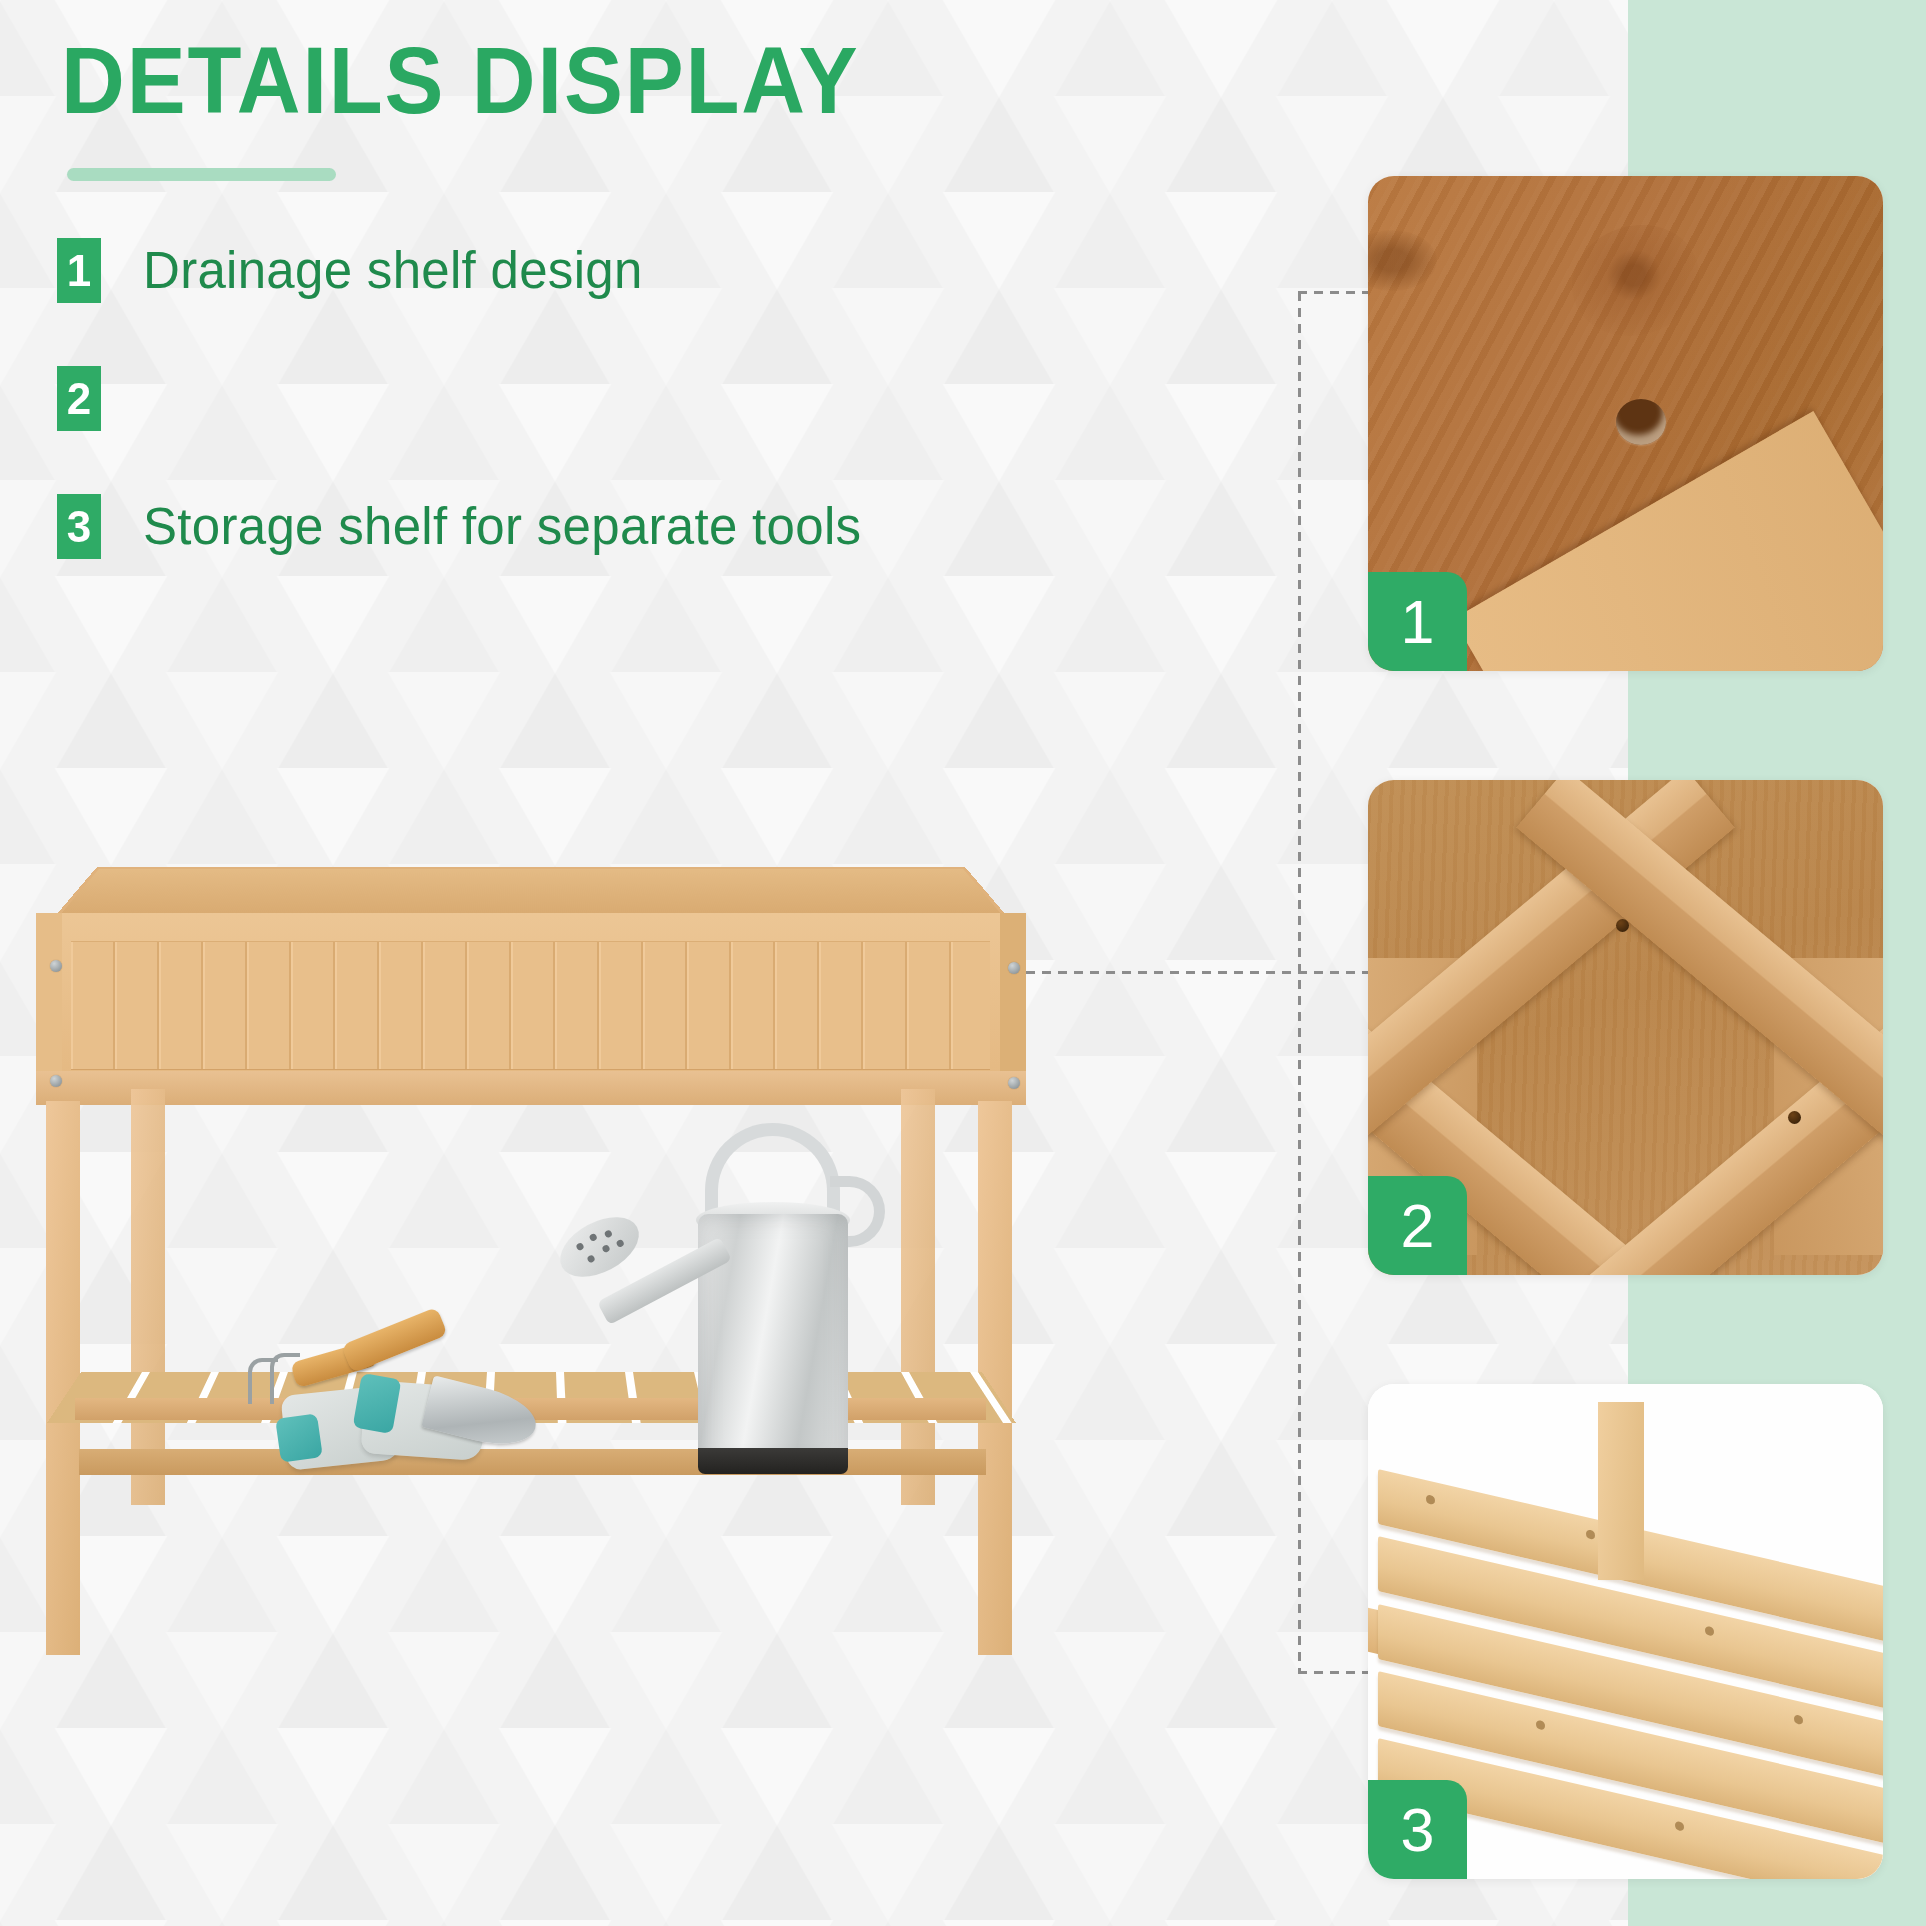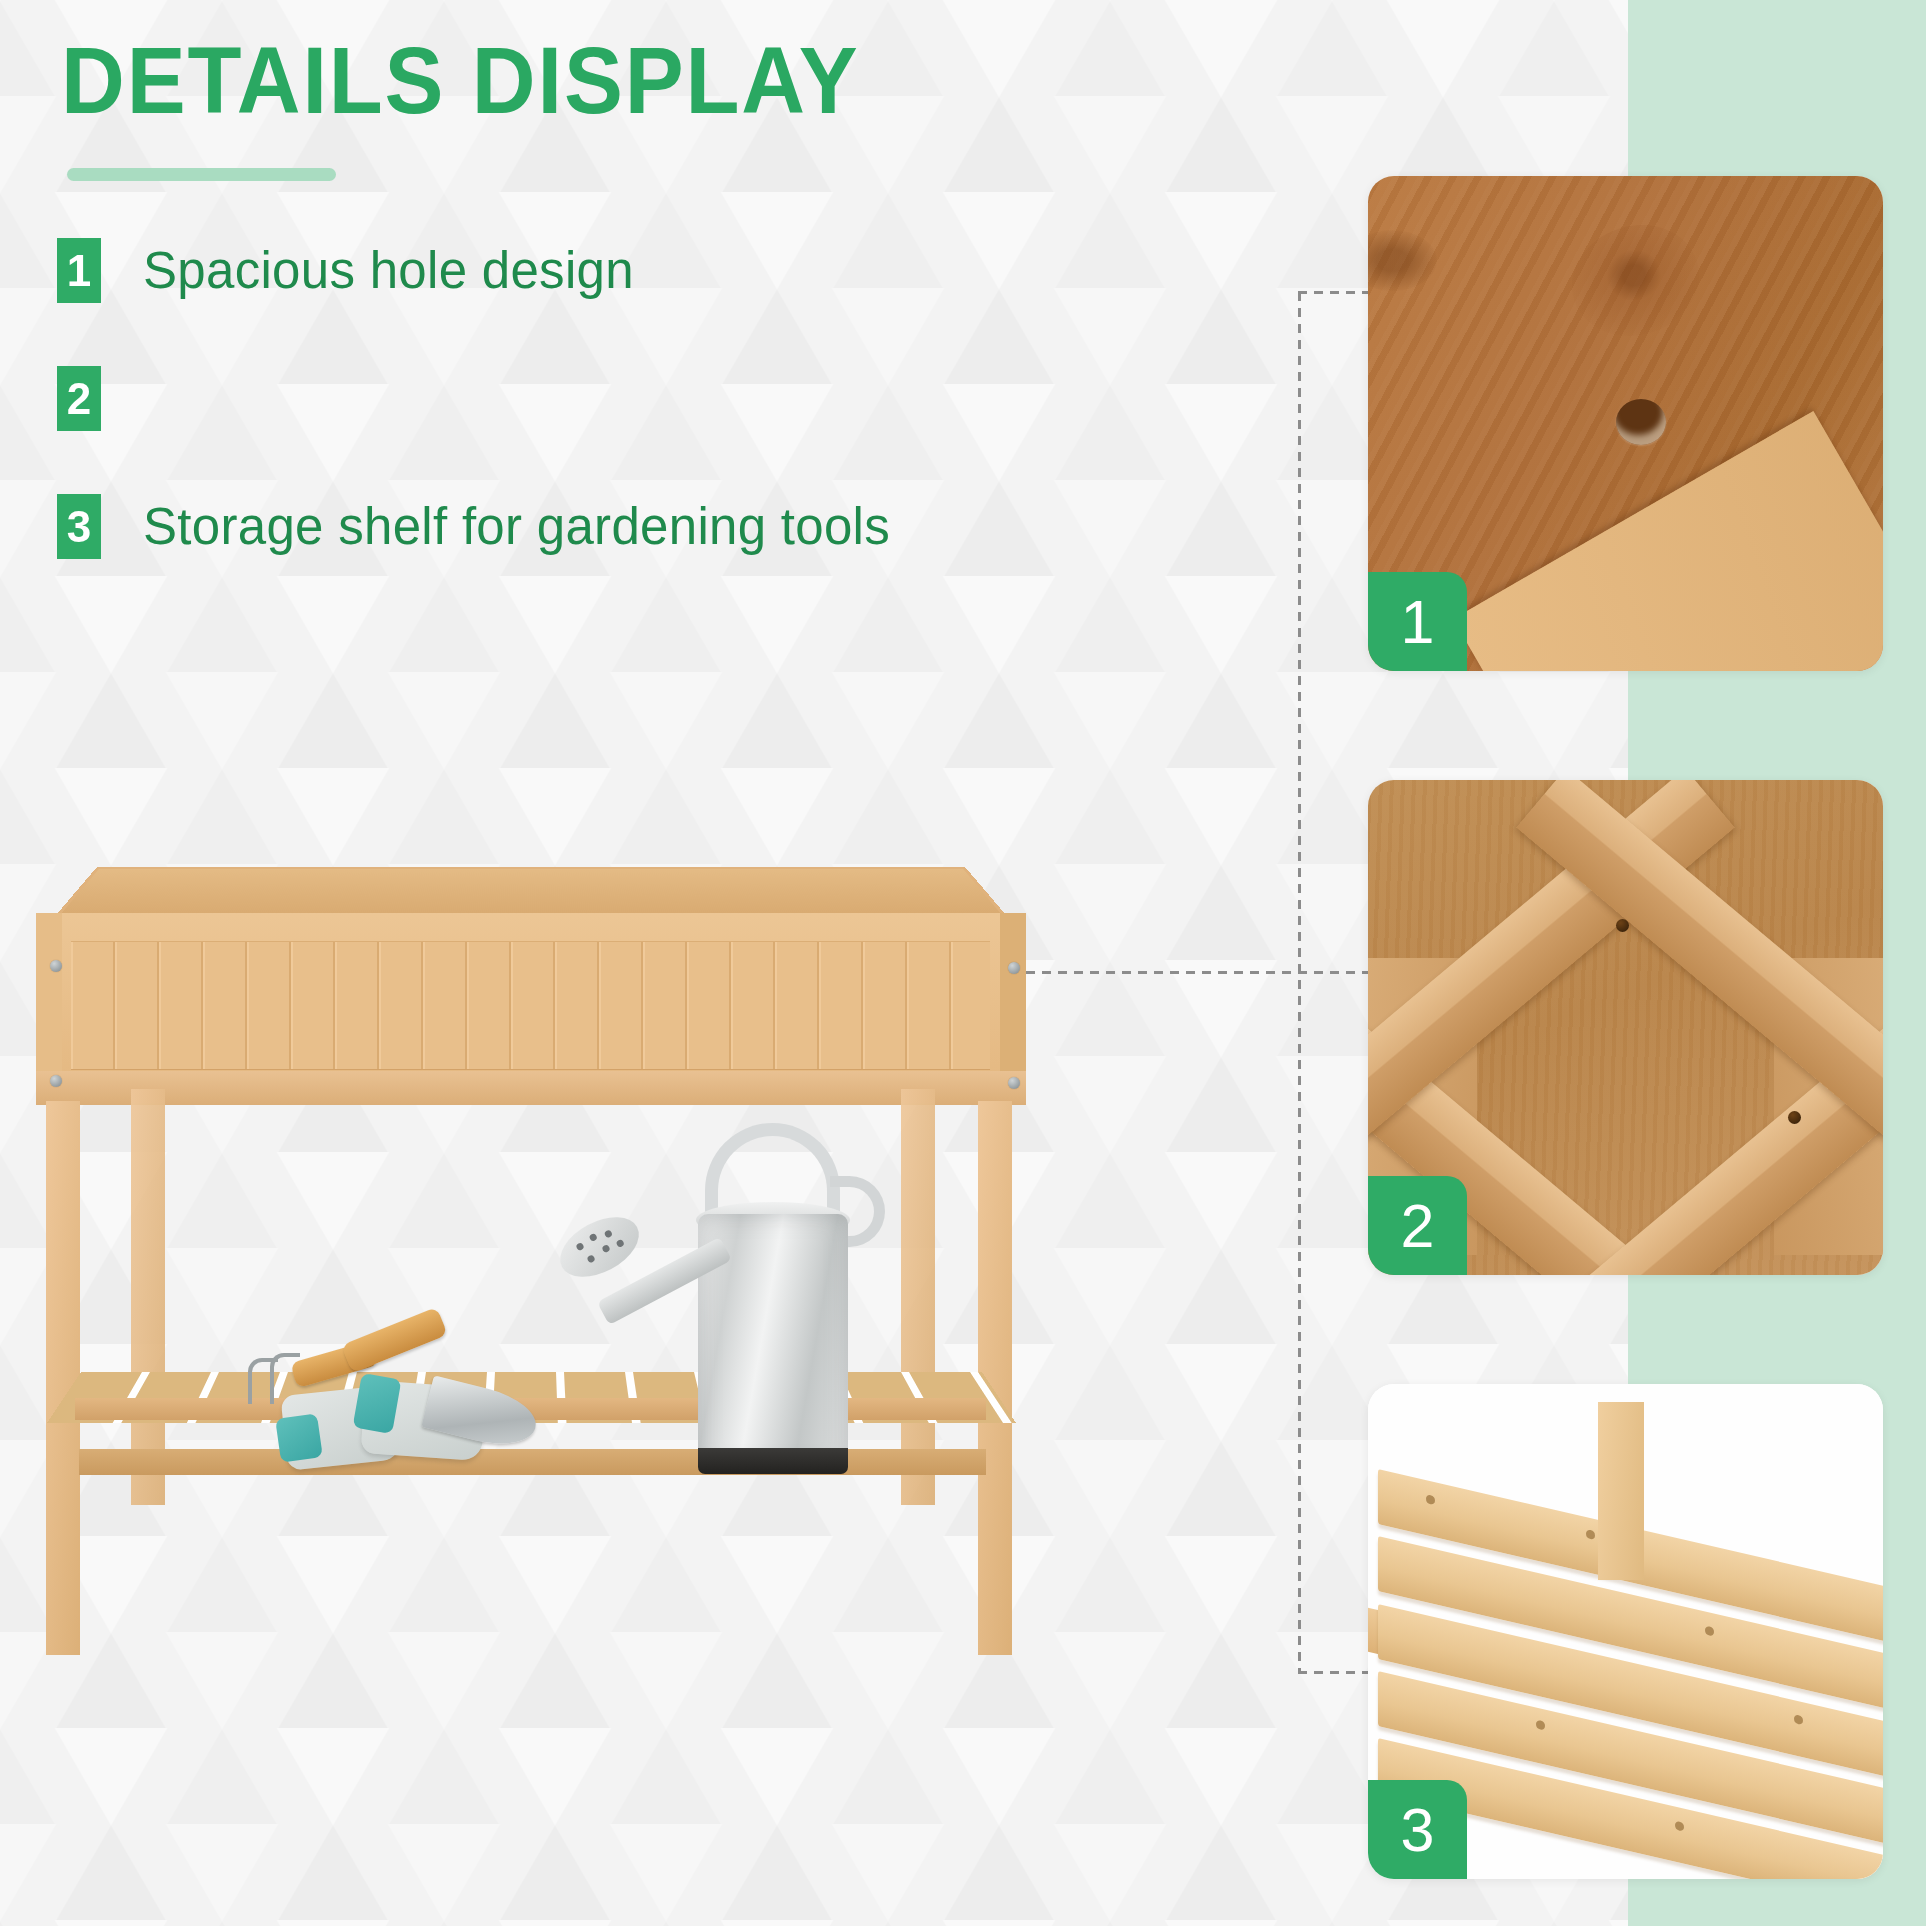--- a/index.html
+++ b/index.html
@@ -383,30 +383,30 @@
   <div class="bg-tri2"></div>
   <div class="bg-band"></div>
 
   <div class="page-title">DETAILS DISPLAY</div>
   <div class="title-rule"></div>
 
   <div class="feature-list">
 
     <div class="feature">
       <div class="feat-badge">1</div>
-      <div class="feat-text">Spacious hole design</div>
+      <div class="feat-text">Drainage shelf design</div>
     </div>
 
     <div class="feature">
       <div class="feat-badge">2</div>
     </div>
 
     <div class="feature">
       <div class="feat-badge">3</div>
-      <div class="feat-text">Storage shelf for gardening tools</div>
+      <div class="feat-text">Storage shelf for separate tools</div>
     </div>
 
   </div>
 
   <div class="conn conn-v" style="left:1298px; top:292px; height:1382px;"></div>
   <div class="conn-h" style="left:1298px; top:291px; width:111px;"></div>
   <div class="conn-h" style="left:1010px; top:971px; width:391px;"></div>
   <div class="conn-h" style="left:1298px; top:1671px; width:113px;"></div>
 
   <div class="panel" style="left:1368px; top:176px; width:515px; height:495px;">

